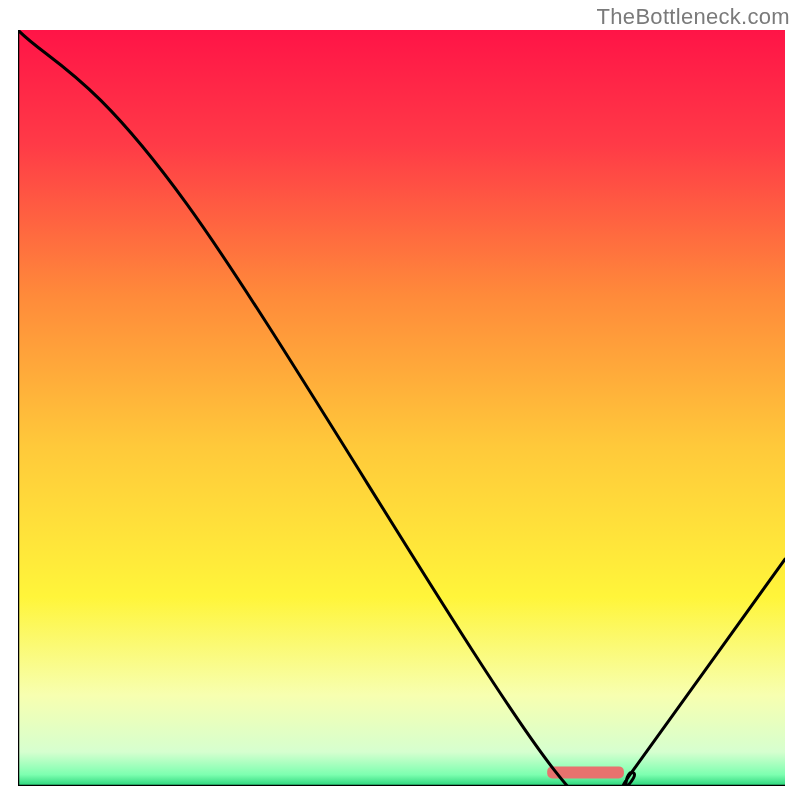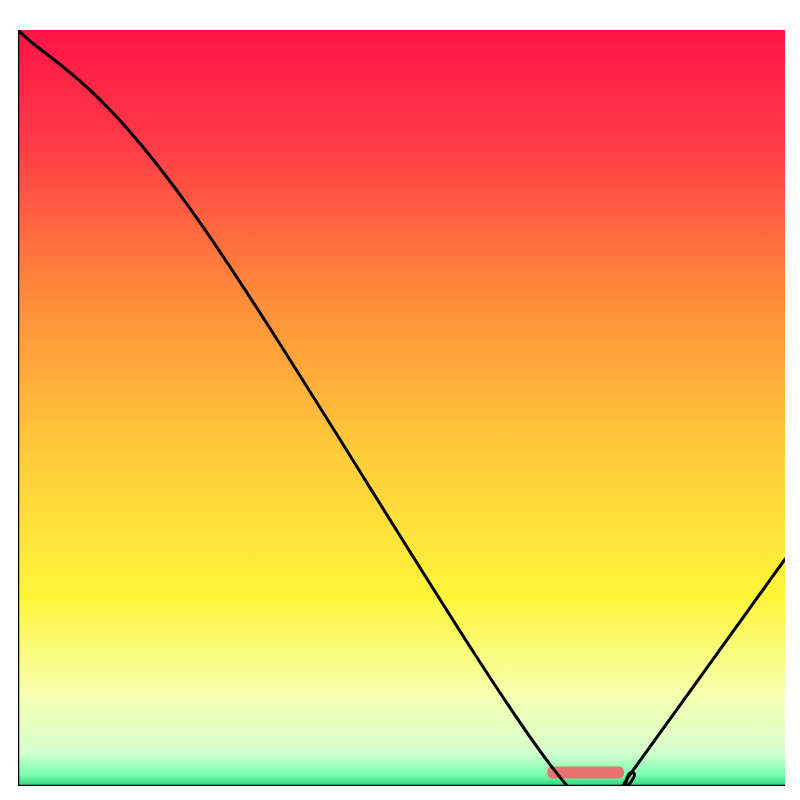--- a/index.html
+++ b/index.html
@@ -34,20 +34,21 @@
     height: 756px;
     box-sizing: border-box;
   }
   svg { display: block; }
 </style>
 </head>
 <body>
 
 <div class="chart-wrap">
 
+  <div class="watermark">TheBottleneck.com</div>
 
   <div class="plot">
     <svg id="chart-svg" width="767" height="756" viewBox="0 0 767 756">
       <defs>
         <linearGradient id="bg-grad" x1="0" y1="0" x2="0" y2="1">
             <stop offset="0.00%" stop-color="#ff1447"></stop>
             <stop offset="15.00%" stop-color="#ff3a47"></stop>
             <stop offset="35.00%" stop-color="#ff8a3a"></stop>
             <stop offset="55.00%" stop-color="#ffc93a"></stop>
             <stop offset="75.00%" stop-color="#fff53a"></stop>

